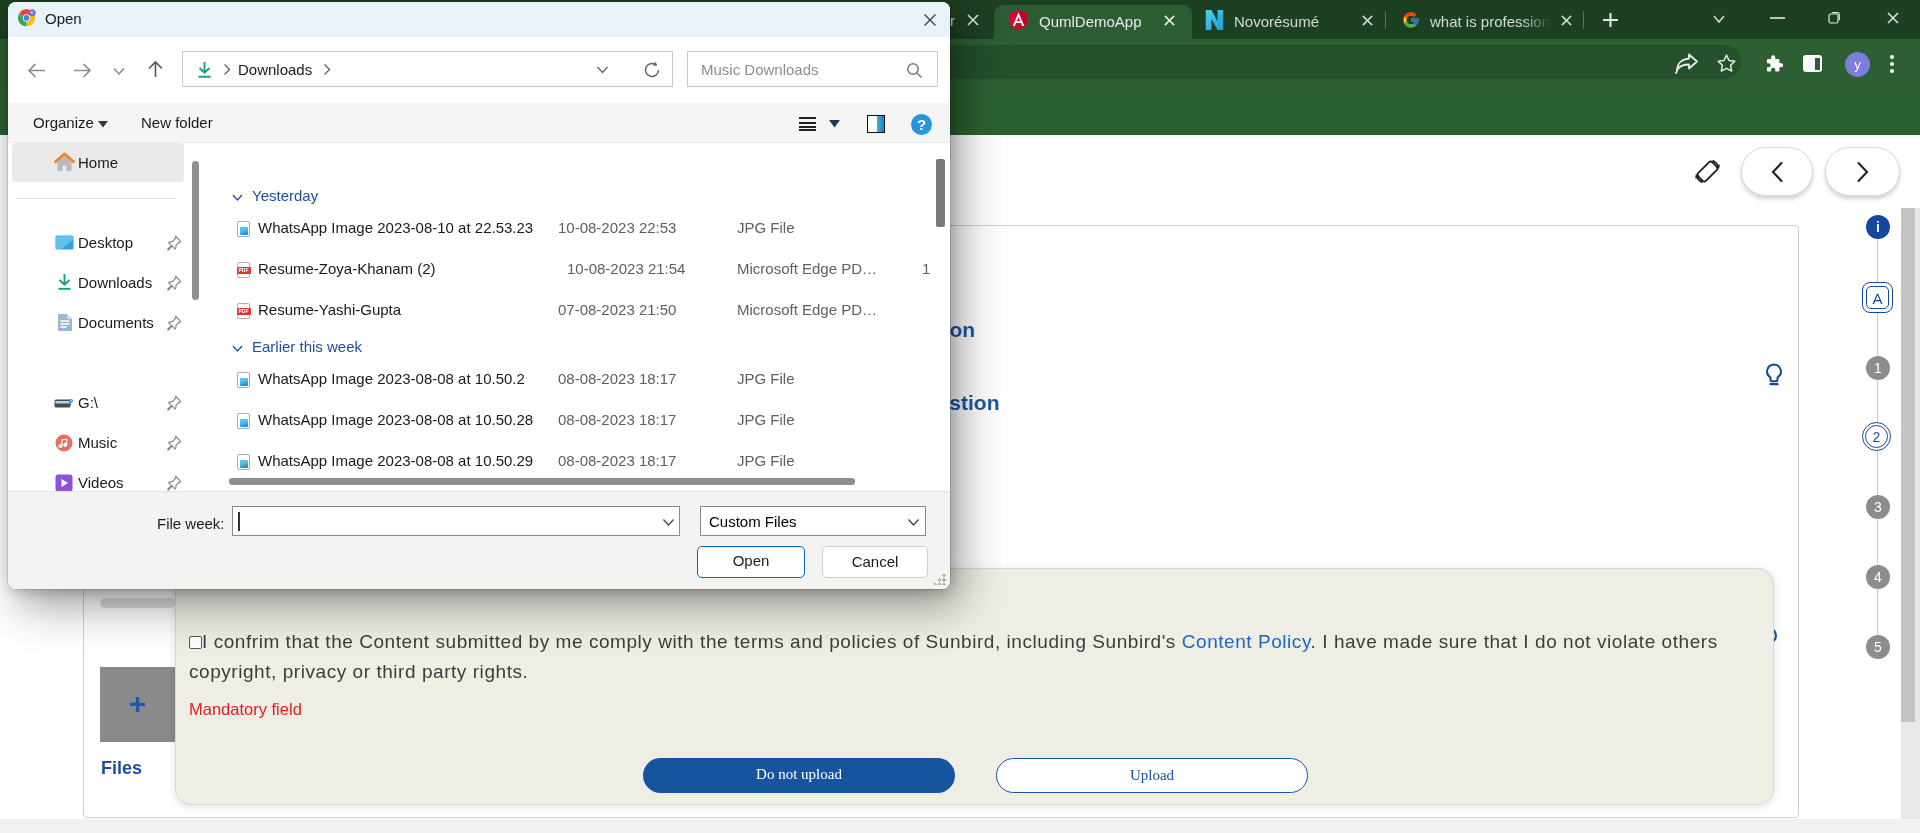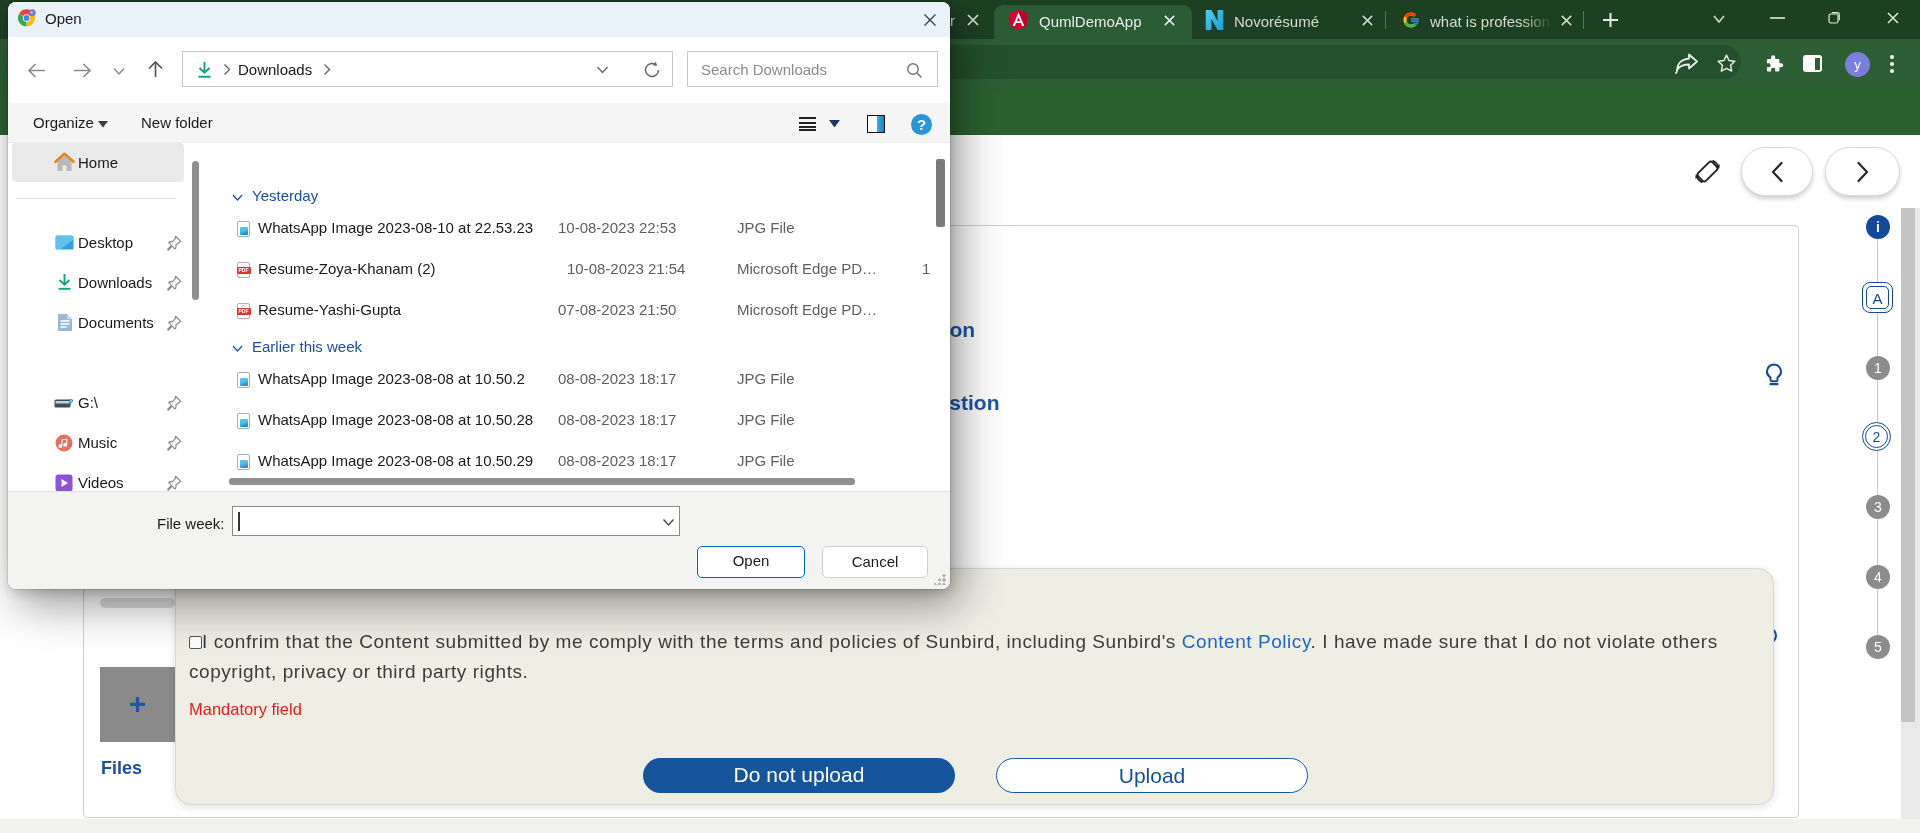--- a/index.html
+++ b/index.html
@@ -18,21 +18,21 @@
   
   #card { left:83px; top:225px; width:1716px; height:593px; background:#fff; border:1px solid #cfcfcf; border-radius:4px; }
   .pill-btn { position:absolute; width:72px; height:49px; background:#fff; border:1px solid #d8d8d8; border-radius:25px; box-shadow:0 3px 4px rgba(0,0,0,.18); text-align:center; color:#222; font-size:22px; line-height:47px; }
   .qtext { position:absolute; color:#1b57a8; font-weight:bold; font-size:21px; }
 
   .step-circle { position:absolute; width:24px; height:24px; border-radius:50%; color:#fff; text-align:center; font-size:14px; line-height:24px; }
   .gray { background:#8c8c8c; }
 
   #upanel { left:175px; top:568px; width:1599px; height:237px; background:#efeee5; border:1px solid #d8d8cf; border-radius:16px; box-shadow:0 2px 8px rgba(0,0,0,.12); }
 
-  .btn-pill { position:absolute; width:312px; height:35px; border-radius:18px; font-size:21px; text-align:center; line-height:33px; }
+  .btn-pill { position:absolute; width:312px; height:35px; border-radius:18px; font-size:15px; text-align:center; line-height:33px;font-family:Liberation Serif, serif; }
 
   
   #dialog { left:8px; top:2px; width:942px; height:587px; background:#fff; border-radius:8px; box-shadow:10px 16px 45px rgba(0,0,0,.40), 2px 4px 12px rgba(0,0,0,.16), 0 0 0 1px rgba(0,0,0,.10); overflow:hidden; }
   #dlg-title { position:absolute; left:0; top:0; width:100%; height:35px; background:#e9f2f9; }
   #dlg-nav { position:absolute; left:0; top:35px; width:100%; height:66px; background:#fff; }
   #dlg-cmd { position:absolute; left:0; top:101px; width:100%; height:40px; background:#f5f5f5; border-bottom:1px solid #ececec; }
   #dlg-bottom { position:absolute; left:0; top:489px; width:100%; height:98px; background:#f3f3f2; border-top:1px solid #e2e2e2; }
   .inputbox { position:absolute; background:#fff; border:1px solid #b8b8b8; }
 
   .srow { position:absolute; left:4px; width:172px; height:39px; font-size:15px; color:#1a1a1a; }
@@ -230,21 +230,21 @@
         </svg>
         <svg style="position:absolute; left:413px; top:13px;" width="13" height="10" viewBox="0 0 13 10">
           <path d="M1.5 2 L6.5 7.5 L11.5 2" stroke="#666" stroke-width="1.4" fill="none"></path>
         </svg>
         <svg style="position:absolute; left:459px; top:8px;" width="20" height="20" viewBox="0 0 20 20">
           <path d="M16.5 10 a6.5 6.5 0 1 1 -2 -4.7" stroke="#666" stroke-width="1.5" fill="none"></path>
           <path d="M14 1.5 l0.8 4.2 -4.3 -0.4 Z" fill="#666"></path>
         </svg>
       </div>
       <div class="inputbox" style="left:679px; top:14px; width:251px; height:36px; border-color:#c8c8c8;">
-        <div style="position:absolute; left:13px; top:9px; font-size:15px; color:#8c8c8c;">Search Downloads</div>
+        <div style="position:absolute; left:13px; top:9px; font-size:15px; color:#8c8c8c;">Music Downloads</div>
         <svg style="position:absolute; left:218px; top:10px;" width="17" height="17" viewBox="0 0 17 17">
           <circle cx="7" cy="7" r="5.2" stroke="#777" stroke-width="1.5" fill="none"></circle>
           <path d="M11 11 L15.5 15.5" stroke="#777" stroke-width="1.5"></path>
         </svg>
       </div>
     </div>
     <div id="dlg-cmd">
       <div style="position:absolute; left:25px; top:11px; font-size:15px; color:#1a1a1a;">Organize</div>
       <svg style="position:absolute; left:90px; top:18px;" width="10" height="7" viewBox="0 0 10 7">
         <path d="M0 0 L5 6.5 L10 0 Z" fill="#3a3a3a"></path>
@@ -386,20 +386,26 @@
     </div>
 
     <div id="dlg-bottom">
       <div style="position:absolute; left:149px; top:23px; font-size:15px; color:#1a1a1a;">File week:</div>
       <div class="inputbox" style="left:224px; top:14px; width:448px; height:30px; border-color:#8a8a8a;">
         <div style="position:absolute; left:5px; top:5px; width:1.5px; height:19px; background:#333;"></div>
         <svg style="position:absolute; left:429px; top:11px;" width="13" height="9" viewBox="0 0 13 9">
           <path d="M1.5 1.5 L6.5 7 L11.5 1.5" stroke="#444" stroke-width="1.3" fill="none"></path>
         </svg>
       </div>
+      <div class="inputbox" style="left:692px; top:14px; width:226px; height:30px; border-color:#8a8a8a;">
+        <span style="position:absolute; left:8px; top:6px; font-size:15px;">Custom Files</span>
+        <svg style="position:absolute; left:206px; top:11px;" width="13" height="9" viewBox="0 0 13 9">
+          <path d="M1.5 1.5 L6.5 7 L11.5 1.5" stroke="#444" stroke-width="1.3" fill="none"></path>
+        </svg>
+      </div>
       <div class="inputbox" style="left:689px; top:54px; width:108px; height:32px; border:1.5px solid #0067c0; border-radius:5px; text-align:center; font-size:15px; line-height:28px; color:#1a1a1a;">Open</div>
       <div class="inputbox" style="left:814px; top:54px; width:106px; height:32px; border:1px solid #cfcfcf; border-radius:5px; text-align:center; font-size:15px; line-height:29px; color:#1a1a1a;">Cancel</div>
       <div style="position:absolute; right:4px; bottom:4px; width:12px; height:12px; background:
         radial-gradient(circle 1.6px at 10px 2.5px, #b5b5b5 99%, transparent),
         radial-gradient(circle 1.6px at 10px 7px, #b5b5b5 99%, transparent),
         radial-gradient(circle 1.6px at 5.5px 7px, #b5b5b5 99%, transparent),
         radial-gradient(circle 1.6px at 10px 11.5px, #b5b5b5 99%, transparent),
         radial-gradient(circle 1.6px at 5.5px 11.5px, #b5b5b5 99%, transparent),
         radial-gradient(circle 1.6px at 1px 11.5px, #b5b5b5 99%, transparent);"></div>
     </div>

